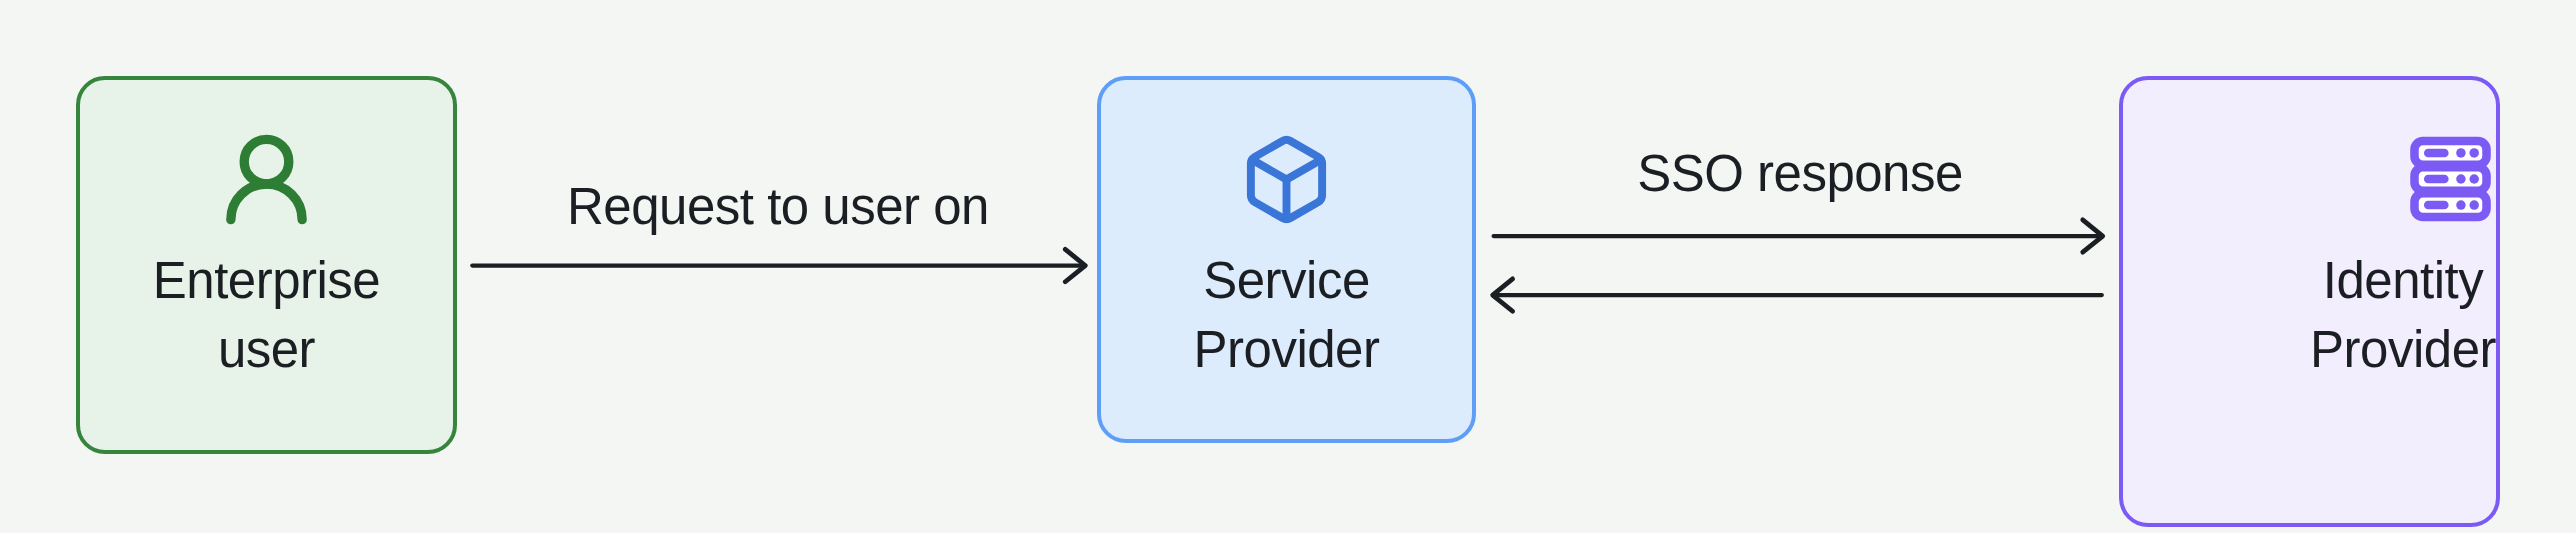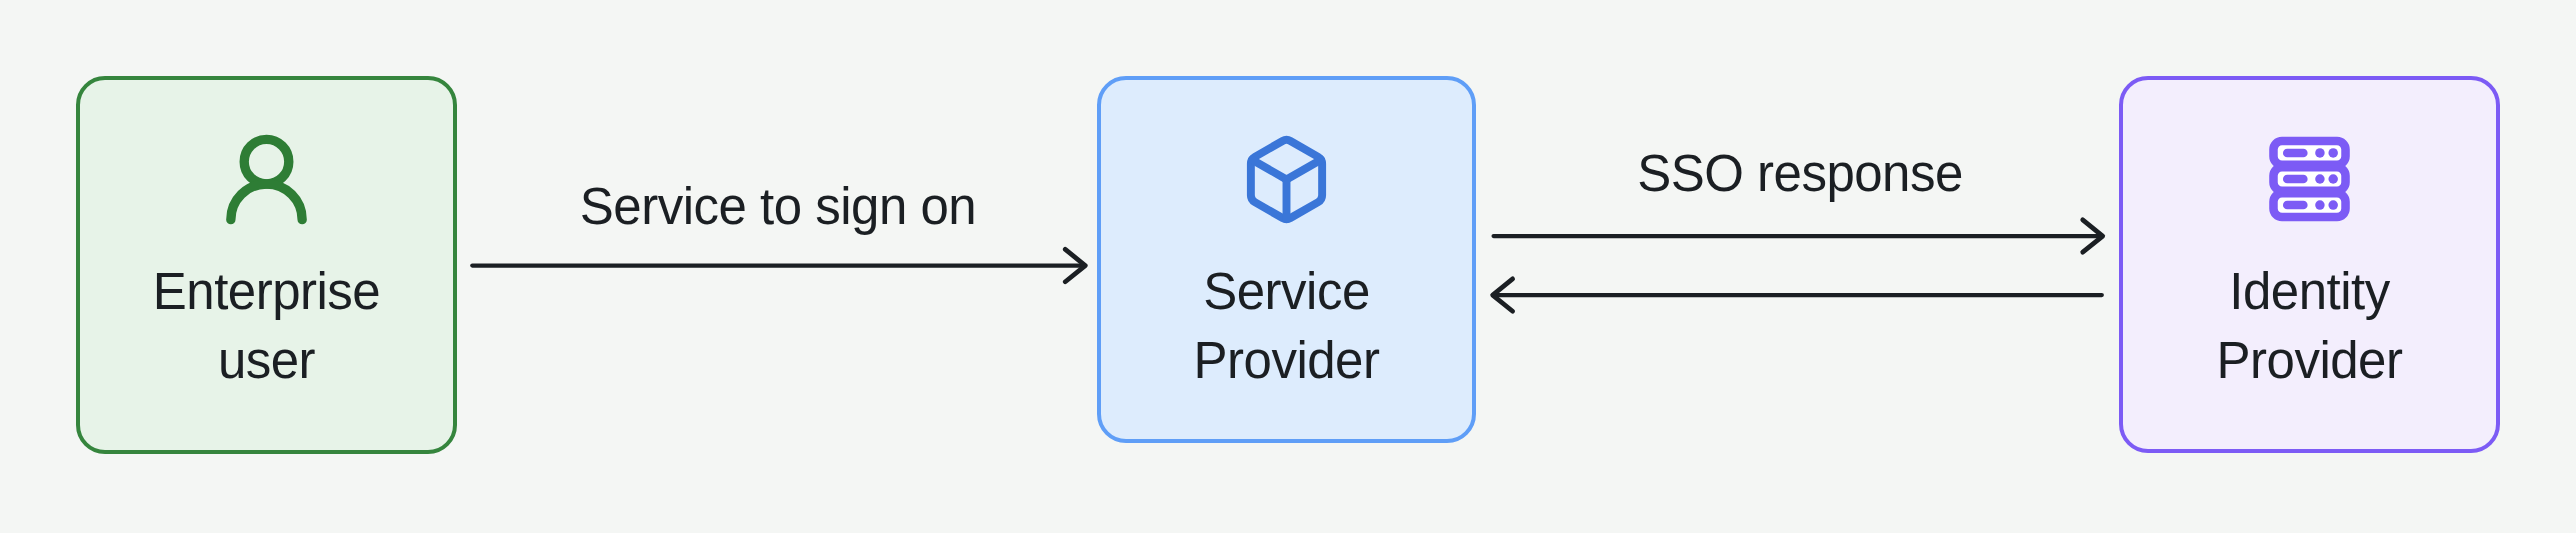--- a/index.html
+++ b/index.html
@@ -27,31 +27,31 @@
     position:absolute;top:76px;
     box-sizing:border-box;
     border-radius:29px;
     border:4.8px solid #000;
     display:flex;flex-direction:column;align-items:center;
   }
   .node.green{left:76px;width:381px;height:378px;
     background:var(--green-fill,#e7f3e8);border-color:var(--green-border,#35853d);}
   .node.blue{left:1097px;width:379px;height:367px;
     background:var(--blue-fill,#ddecfd);border-color:var(--blue-border,#5f9ef7);}
-  .node.purple{left:2119px;width:381px;height:377px;
-    background:var(--purple-fill,#f3eefd);border-color:var(--purple-border,#7c5bf5);}
+  .node.purple{left:2119px;width:381px;height:451px;
+    background:var(--purple-fill,#f3eefd);border-color:var(--purple-border,#7c5bf5);align-items:flex-end;}
 
   .icon-row{
     height:84px;margin-top:57px;
     display:flex;align-items:center;justify-content:center;
   }
   .icon-row svg{overflow:visible;display:block;}
 
   .node-label{
-    margin-top:36px;
+    margin-top:25px;
     font-size:51px;line-height:69px;
     letter-spacing:-0.5px;
     color:var(--text,#1b1f23);
     text-align:center;
     white-space:pre-line;
   }
 
   .arrow-label{
     position:absolute;
     transform:translateX(-50%);
@@ -125,17 +125,17 @@
           <rect x="20" y="69" width="26" height="9" rx="4.5"></rect>
           <circle cx="59" cy="73.5" r="5"></circle>
             <circle cx="73" cy="73.5" r="5"></circle>
         </g>
       </svg>
     </div>
     <div class="node-label">Identity
 Provider</div>
   </div>
 
-  <div class="arrow-label lbl-request-sign-on">Service to sign on</div>
+  <div class="arrow-label lbl-request-sign-on">Request to user on</div>
   <div class="arrow-label lbl-sso-request">SSO response</div>
 
 </div>
 
 
 </body></html>

